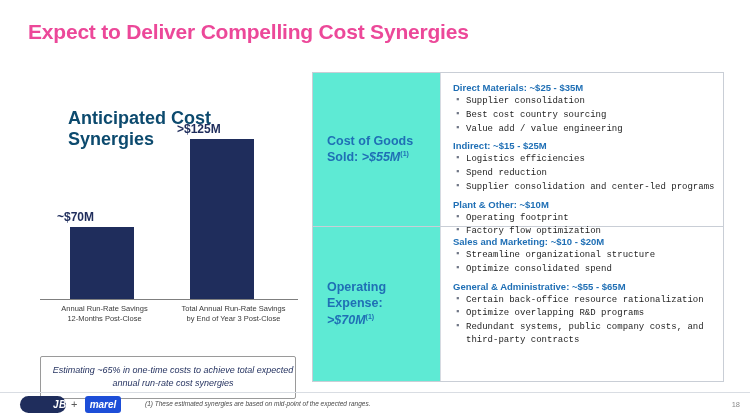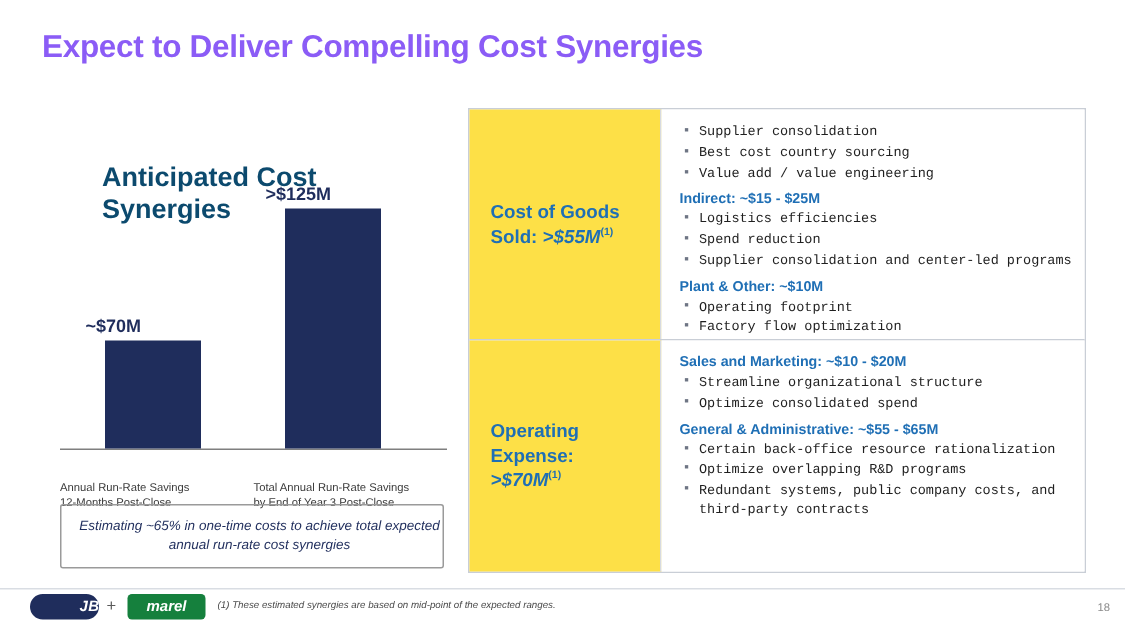--- a/index.html
+++ b/index.html
@@ -11,21 +11,21 @@
     overflow: hidden;
     position: relative;
   }
   .slide { position: relative; width: 750px; height: 420px; }
 
   .title {
     position: absolute;
     left: 28px; top: 20px;
     font-size: 21px;
     font-weight: bold;
-    color: #8b5cf6;
+    color: #ec4899;
     letter-spacing: -0.2px;
   }
 
   
   .chart-panel {
     position: absolute;
     left: 28px; top: 72px;
     width: 272px; height: 300px;
   }
   .chart-title {
@@ -65,29 +65,28 @@
 
   .cat-labels {
     position: absolute;
     left: 12px; top: 232px;
     width: 258px;
     display: flex;
   }
   .cat {
     font-size: 7.5px;
     color: #3b3b3b;
-    text-align: left;
+    text-align: center;
     line-height: 1.35;
     width: 129px;
-    margin-top: 16px;
   }
 
   .note {
     position: absolute;
-    left: 12px; top: 264px;
+    left: 12px; top: 284px;
     width: 256px;
     border: 1px solid #9a9a9a;
     border-radius: 2px;
     padding: 7px 0 8px 10px;
     font-size: 9px;
     font-style: italic;
     color: #1f2d5c;
     line-height: 1.45;
     text-align: center;
   }
@@ -99,21 +98,21 @@
     width: 412px; height: 310px;
     border: 1px solid #c9ced6;
   }
   .rp-row {
     display: flex;
     height: 50%;
   }
   .rp-row.top { border-bottom: 1px solid #c9ced6; }
   .rp-left {
     width: 128px;
-    background: #fde047;
+    background: #5eead4;
     padding: 0 10px 0 14px;
     display: flex;
     align-items: center;
     border-right: 1px solid #d6dae1;
   }
   .rp-left-text {
     font-size: 12.5px;
     font-weight: bold;
     color: #1f6fb5;
     line-height: 1.35;
@@ -173,23 +172,23 @@
   }
   .plus {
     position: absolute;
     left: 71px; top: 398px;
     font-size: 11px;
     color: #5a5a5a;
   }
   .logo-marel {
     position: absolute;
     left: 85px; top: 396px;
-    width: 52px; height: 17px;
+    width: 36px; height: 17px;
     border-radius: 3px;
-    background: #15803d;
+    background: #1d4ed8;
     color: #ffffff;
     font-size: 10px;
     font-weight: bold;
     font-style: italic;
     display: flex; align-items: center; justify-content: center;
   }
   .footnote {
     position: absolute;
     left: 145px; top: 400px;
     font-size: 6.5px;
@@ -240,20 +239,21 @@
     <div class="rp-row top">
       <div class="rp-left">
         <div class="rp-left-text">
           <span>Cost of Goods</span><br>
           <span>Sold: </span><span class="val">&gt;$55M</span><span class="sup">(1)</span>
         </div>
       </div>
       <div class="rp-right">
 
         <div class="grp">
+          <div class="grp-head">Direct Materials: ~$25 - $35M</div>
           <ul class="bullets">
             <li>Supplier consolidation</li>
             <li>Best cost country sourcing</li>
             <li>Value add / value engineering</li>
           </ul>
         </div>
 
         <div class="grp">
           <div class="grp-head">Indirect: ~$15 - $25M</div>
           <ul class="bullets">

